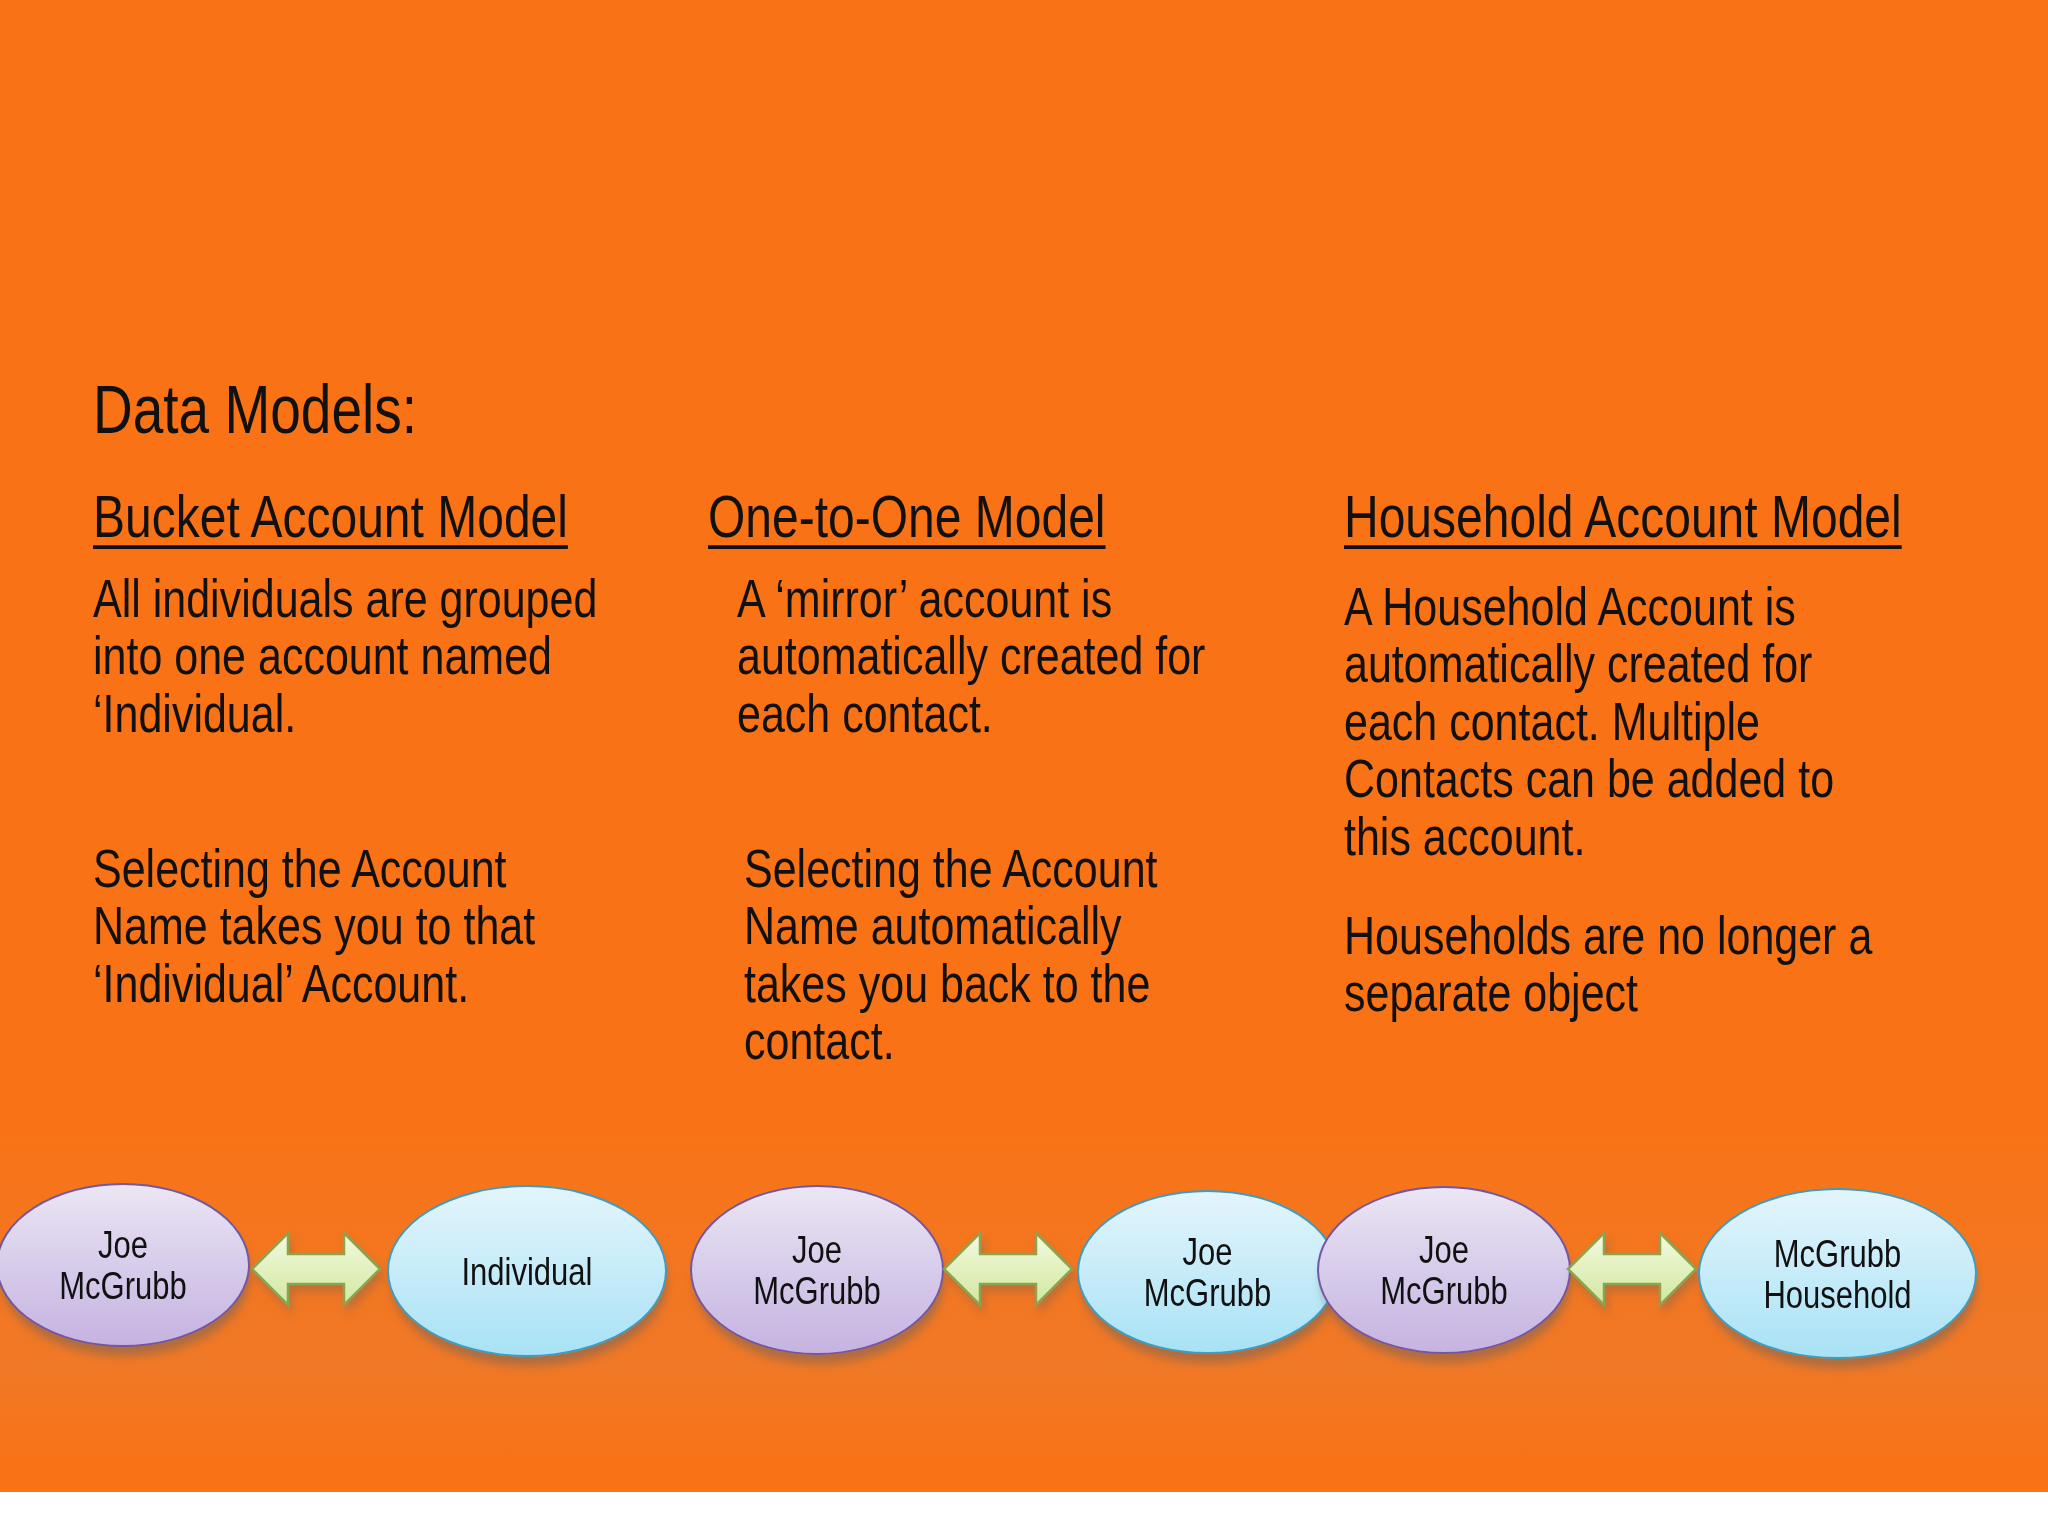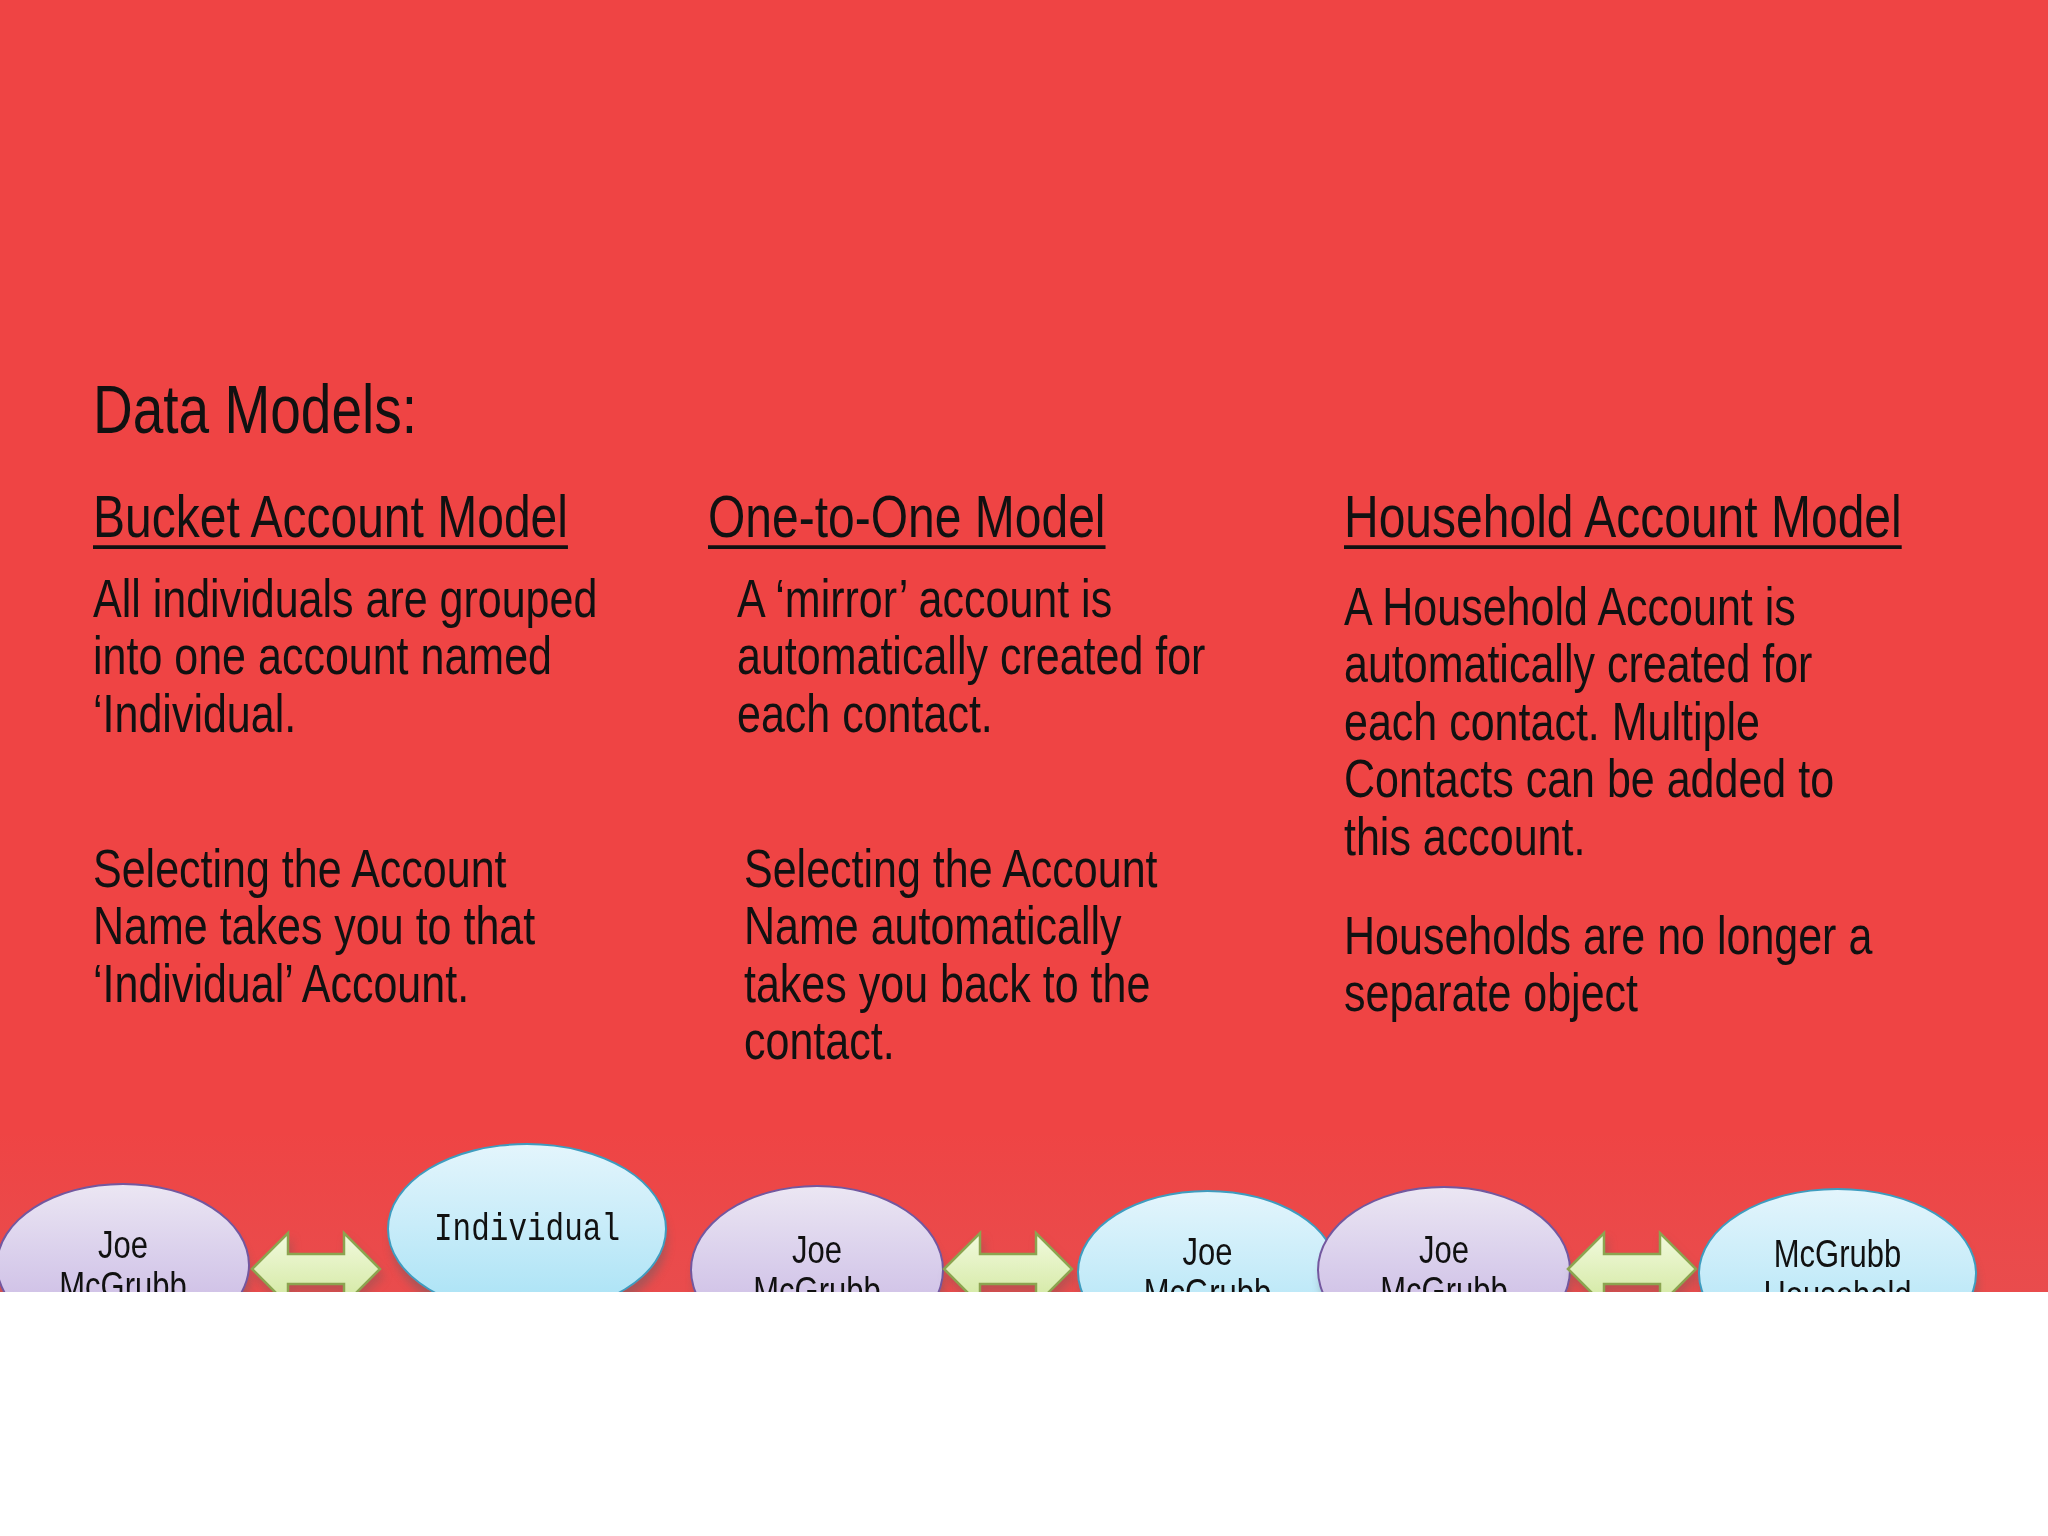--- a/index.html
+++ b/index.html
@@ -1,18 +1,18 @@
 <!DOCTYPE html>
 <html><head>
 <meta charset="utf-8">
 <style>
   html,body{margin:0;padding:0;background:#fff;}
   .slide{
-    position:relative; width:2048px; height:1292px; overflow:hidden;
-    background:#ef4444; font-family:"Liberation Sans", sans-serif; color:#111;
+    position:relative; width:2048px; height:1492px; overflow:hidden;
+    background:#f97316; font-family:"Liberation Sans", sans-serif; color:#111;
   }
   .stretch{ transform:scaleY(1.25); transform-origin:0 0; display:block; }
   .title{
     position:absolute; left:93px; top:372px;
     font-size:55px; line-height:60px; white-space:pre;
   }
   .col-header{
     position:absolute; font-size:48px; line-height:52px; white-space:pre;
     text-decoration:underline; text-decoration-thickness:3px; text-underline-offset:7px;
   }
@@ -35,21 +35,21 @@
     background:linear-gradient(180deg,#ebe6f3 0%,#d8cdeb 48%,#c6b3e1 100%);
     border:2.5px solid #73589f;
   }
   .node.account{
     background:linear-gradient(180deg,#e3f5fc 0%,#c8ecf9 48%,#a8e2f5 100%);
     border:2.5px solid #3e9cbf;
   }
   .arrow{ position:absolute; width:140px; height:84px;
     filter:drop-shadow(3px 7px 4px rgba(90,90,90,0.30)); }
   .e1{ left:-4px;  top:1183px; width:250px; height:160px; }
-  .e2{ left:387px; top:1143px; width:276px; height:168px;font-family:Liberation Mono, monospace; }
+  .e2{ left:387px; top:1185px; width:276px; height:168px; }
   .e3{ left:690px; top:1185px; width:250px; height:166px; }
   .e4{ left:1077px;top:1190px; width:257px; height:160px; }
   .e5{ left:1317px;top:1186px; width:250px; height:164px; }
   .e6{ left:1698px;top:1188px; width:275px; height:167px; }
   .a1{ left:246px;  top:1227px; }
   .a2{ left:938px;  top:1227px; }
   .a3{ left:1565px; top:1227px; width:134px; }
 </style>
 </head>
 <body>

